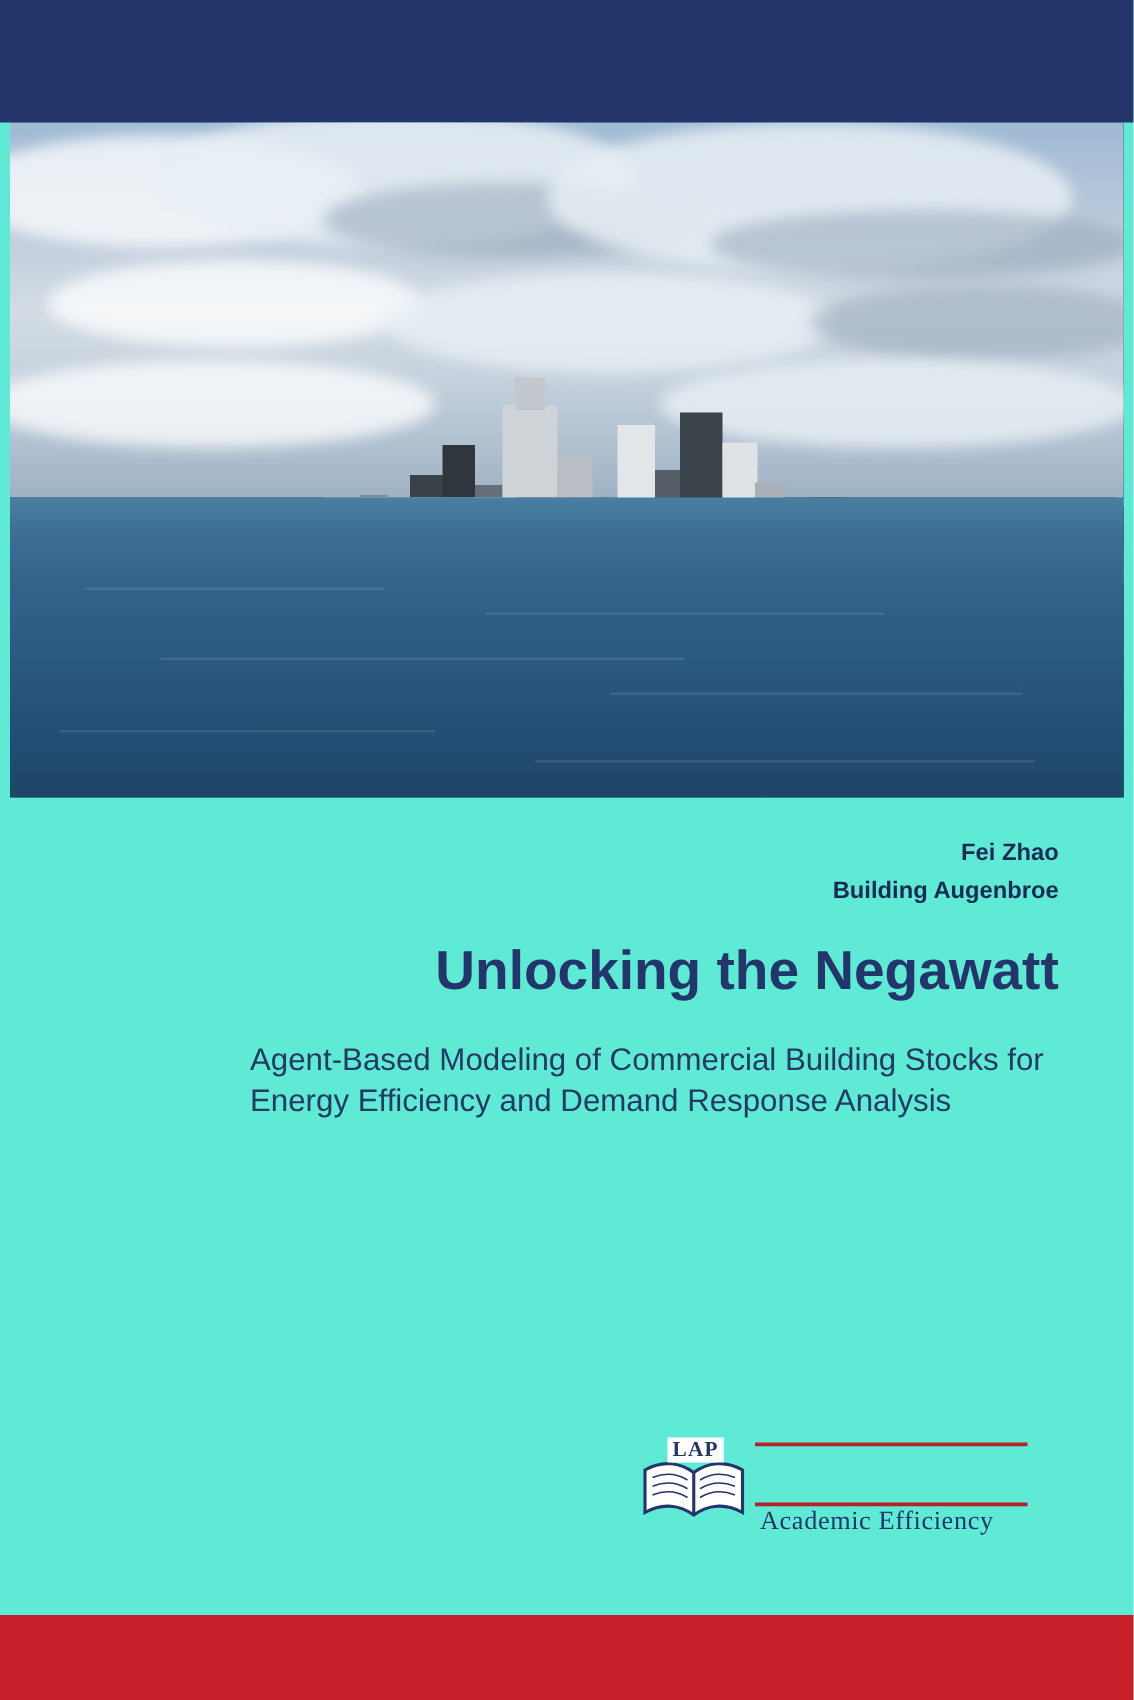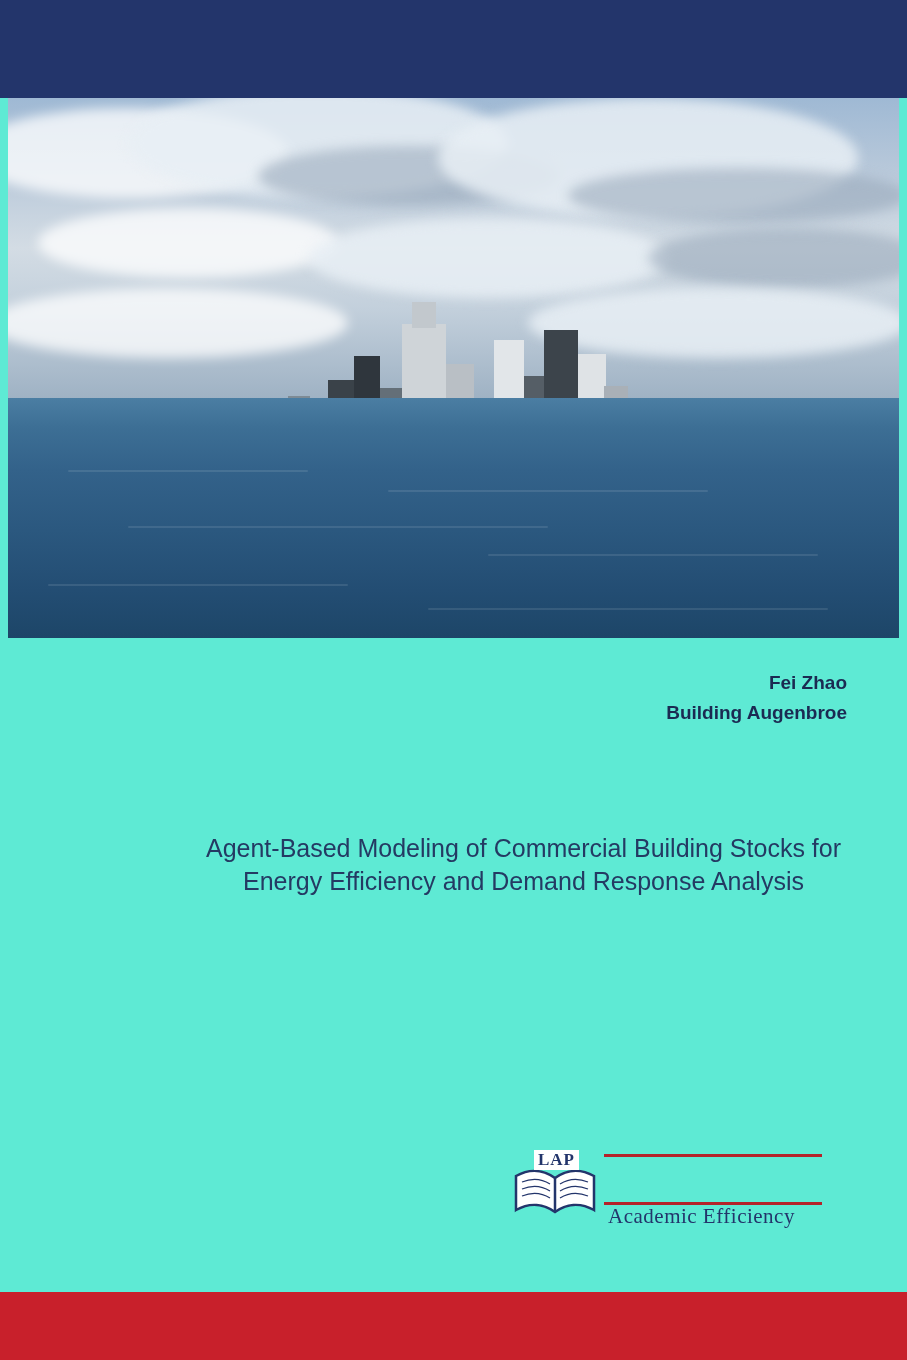--- a/index.html
+++ b/index.html
@@ -127,21 +127,21 @@
     color: #23356b;
     font-size: 44px;
     font-weight: bold;
     letter-spacing: 0px;
   }
   .subtitle {
     position: absolute;
     left: 200px;
     top: 832px;
     width: 647px;
-    text-align: center;
+    text-align: left;
     color: #243a63;
     font-size: 25px;
     line-height: 33px;
   }
   
   .logo {
     position: absolute;
     left: 512px;
     top: 1148px;
     width: 310px;
@@ -294,20 +294,21 @@
     <div class="wave" style="left:480px; top:456px; width:330px;"></div>
     <div class="wave" style="left:40px; top:486px; width:300px;"></div>
     <div class="wave" style="left:420px; top:510px; width:400px;"></div>
   </div>
 
   <div class="authors">
     <div>Fei Zhao</div>
     <div>Building Augenbroe</div>
   </div>
 
+  <div class="title">Unlocking the Negawatt</div>
 
   <div class="subtitle">Agent-Based Modeling of Commercial Building Stocks for Energy Efficiency and Demand Response Analysis</div>
 
   <div class="logo">
     <svg class="logo-book" viewBox="0 0 86 66">
       <path d="M4 22 C18 14, 32 16, 43 24 C54 16, 68 14, 82 22 L82 56 C68 48, 54 50, 43 58 C32 50, 18 48, 4 56 Z" fill="#ffffff" stroke="#23356b" stroke-width="2.5"></path>
       <path d="M43 24 L43 58" stroke="#23356b" stroke-width="2.5" fill="none"></path>
       <path d="M10 28 C20 24, 30 25, 38 30" stroke="#23356b" stroke-width="1.2" fill="none"></path>
       <path d="M10 35 C20 31, 30 32, 38 37" stroke="#23356b" stroke-width="1.2" fill="none"></path>
       <path d="M10 42 C20 38, 30 39, 38 44" stroke="#23356b" stroke-width="1.2" fill="none"></path>

